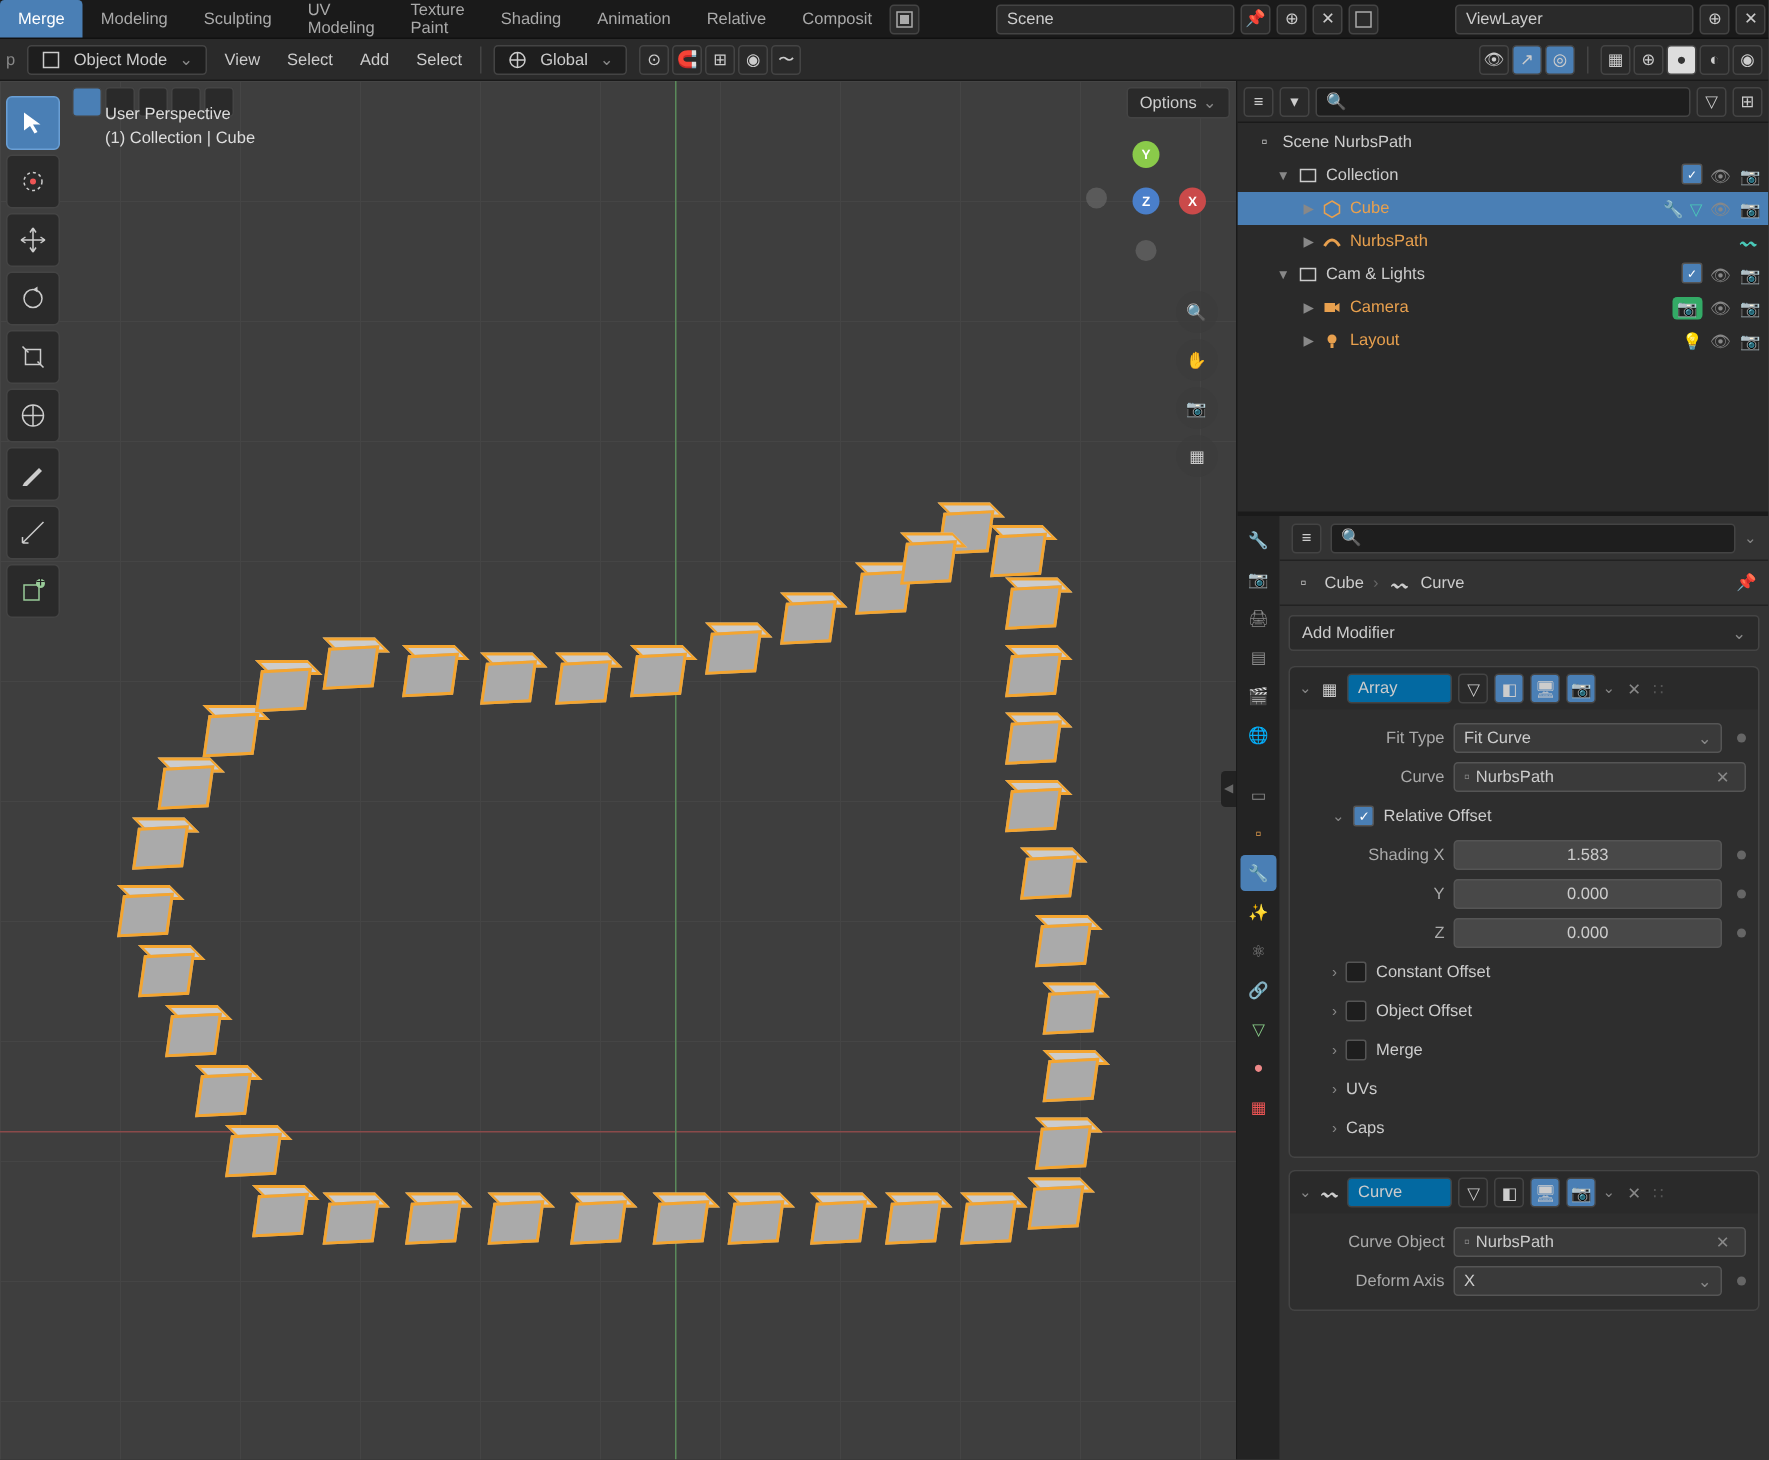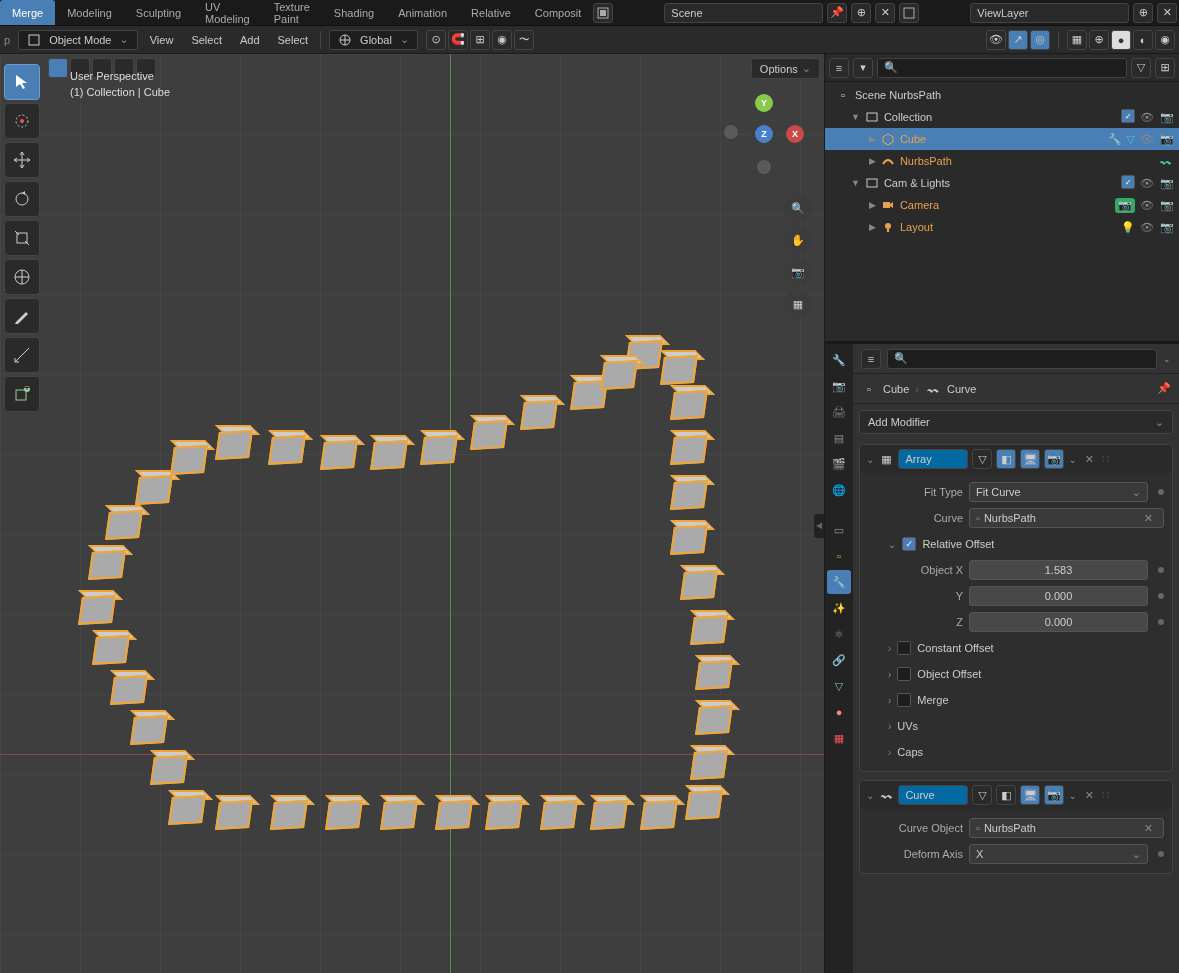--- a/index.html
+++ b/index.html
@@ -659,21 +659,21 @@
               </div>
             </div>
             <div class="sub-section">
               <span class="chevron">⌄</span>
               <div class="checkbox checked">
                   <span style="color:#fff;font-size:9px">✓</span>
                 </div>
               <span>Relative Offset</span>
             </div>
             <div class="prop-row">
-              <span class="prop-label">Object X</span>
+              <span class="prop-label">Shading X</span>
               <div class="prop-num">
                   <span>1.583</span>
                 </div>
               <span class="prop-dot"></span>
             </div>
             <div class="prop-row">
               <span class="prop-label">Y</span>
               <div class="prop-num">
                   <span>0.000</span>
                 </div>

